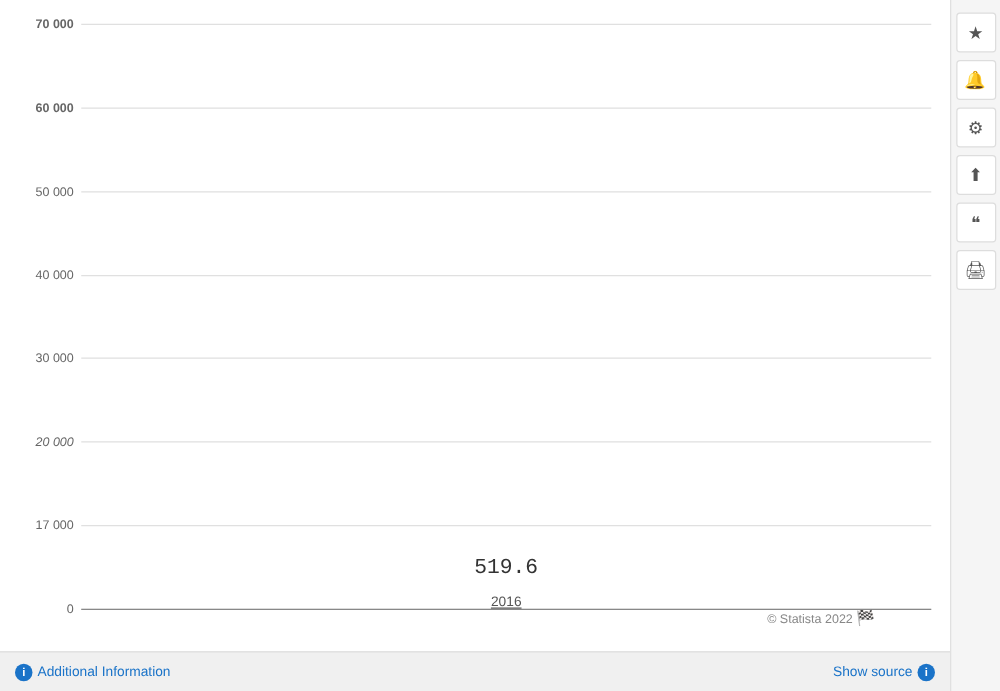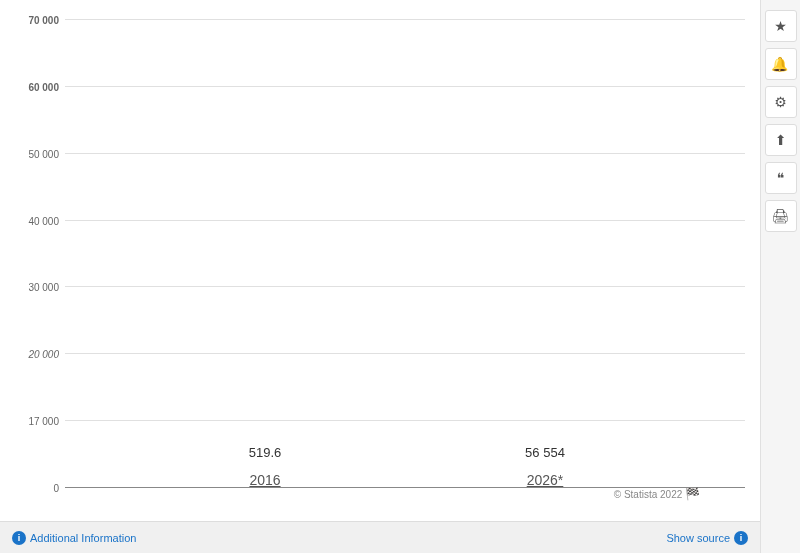--- a/index.html
+++ b/index.html
@@ -78,32 +78,33 @@
     }
 
     .bar-group {
       display: flex;
       flex-direction: column;
       align-items: center;
       gap: 0;
     }
 
     .bar-value {
-      font-size: 13px;
+      font-size: 17px;
       color: #333;
       margin-bottom: 4px;
+      font-family: Liberation Mono, monospace;
     }
 
     .bar {
       background: #4169cd;
       width: 120px;
     }
 
     .bar-label {
-      font-size: 14px;
+      font-size: 11px;
       color: #555;
       margin-top: 8px;
       text-decoration: underline;
     }
 
     
     .bottom-bar {
       position: absolute;
       bottom: 0;
       left: 0;
@@ -199,25 +200,20 @@
         <div class="grid-line" style="bottom: 0%;"></div>
         <div class="y-tick" style="bottom: 0%;">0</div>
       </div>
 
     <div id="bars-container" style="position:absolute;left:0;top:0;right:0;bottom:0; display:flex; align-items:flex-end; justify-content:space-around; padding:0 60px;">
     <div class="bar-group">
           <div class="bar-value">519.6</div>
           <div class="bar" style="height: 0.74%; background: rgb(65, 105, 205);"></div>
           <div class="bar-label">2016</div>
         </div>
-        <div class="bar-group">
-          <div class="bar-value">56 554</div>
-          <div class="bar" style="height: 80.8%; background: rgb(65, 105, 205);"></div>
-          <div class="bar-label">2026*</div>
-        </div>
       </div>
 
     <div style="position:absolute;bottom:0;left:0;right:0;height:1px;background:#888;"></div>
 
   </div>
 
   <div class="statista-credit">
     <span>© Statista 2022</span> 
     <span style="font-size:12px;">🏁</span>
   </div>

